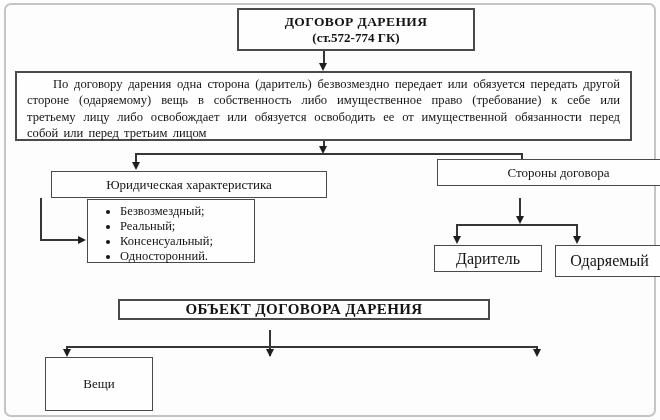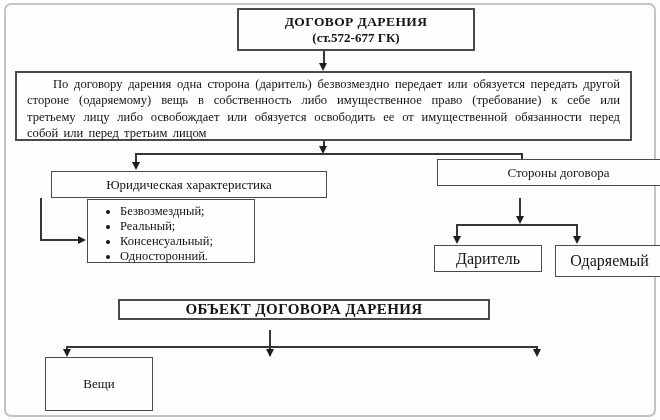--- a/index.html
+++ b/index.html
@@ -57,21 +57,21 @@
   .release-box{left:435px;width:204px;}
 </style>
 </head>
 <body>
 
 <div class="stage">
   <div class="frame"></div>
 
   <div class="box b2 center title-box">
     <span class="title-line1">ДОГОВОР ДАРЕНИЯ</span>
-    <span class="title-line2">(ст.572-677 ГК)</span>
+    <span class="title-line2">(ст.572-774 ГК)</span>
   </div>
 
   <div class="vline" style="left:323px;top:51px;height:13px;"></div>
   <div class="arr-down" style="left:319px;top:63px;"></div>
 
   <div class="box b2 def-box">
     <p class="def-text">По договору дарения одна сторона (даритель) безвозмездно передает или обязуется передать другой стороне (одаряемому) вещь в собственность либо имущественное право (требование) к себе или третьему лицу либо освобождает или обязуется освободить ее от имущественной обязанности перед собой или перед третьим лицом</p>
   </div>
 
   <div class="vline" style="left:323px;top:141px;height:6px;"></div>

